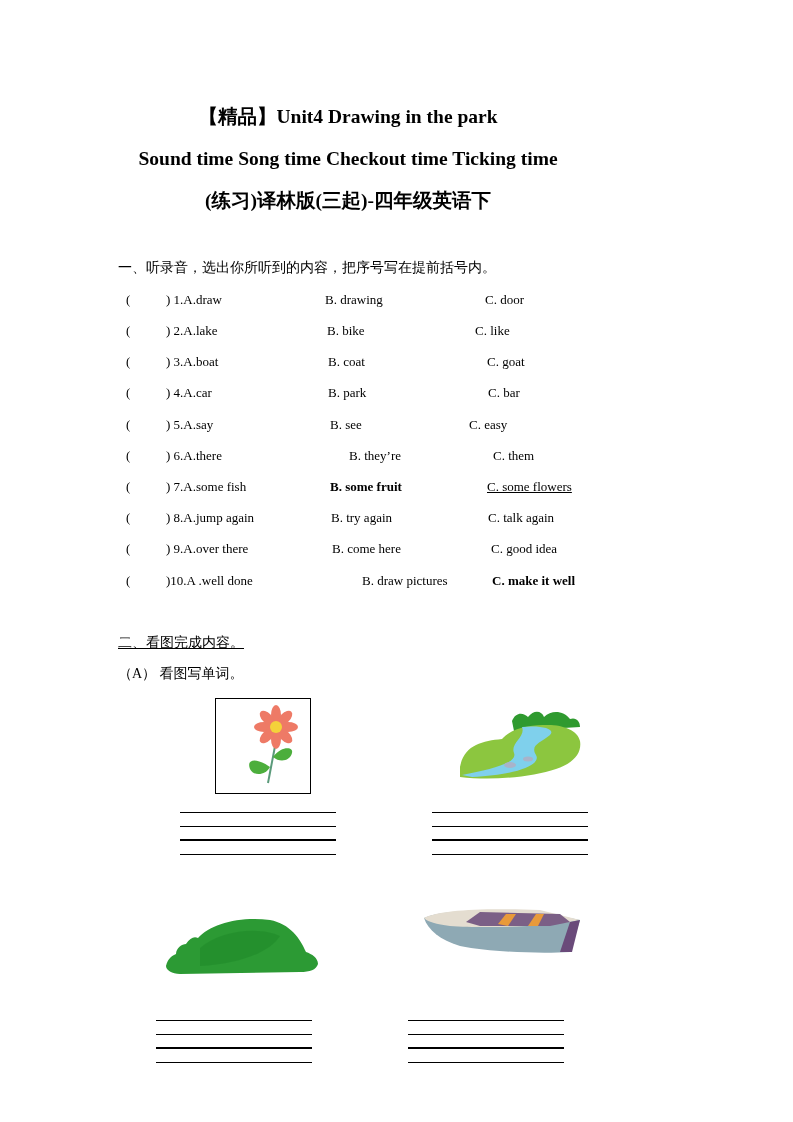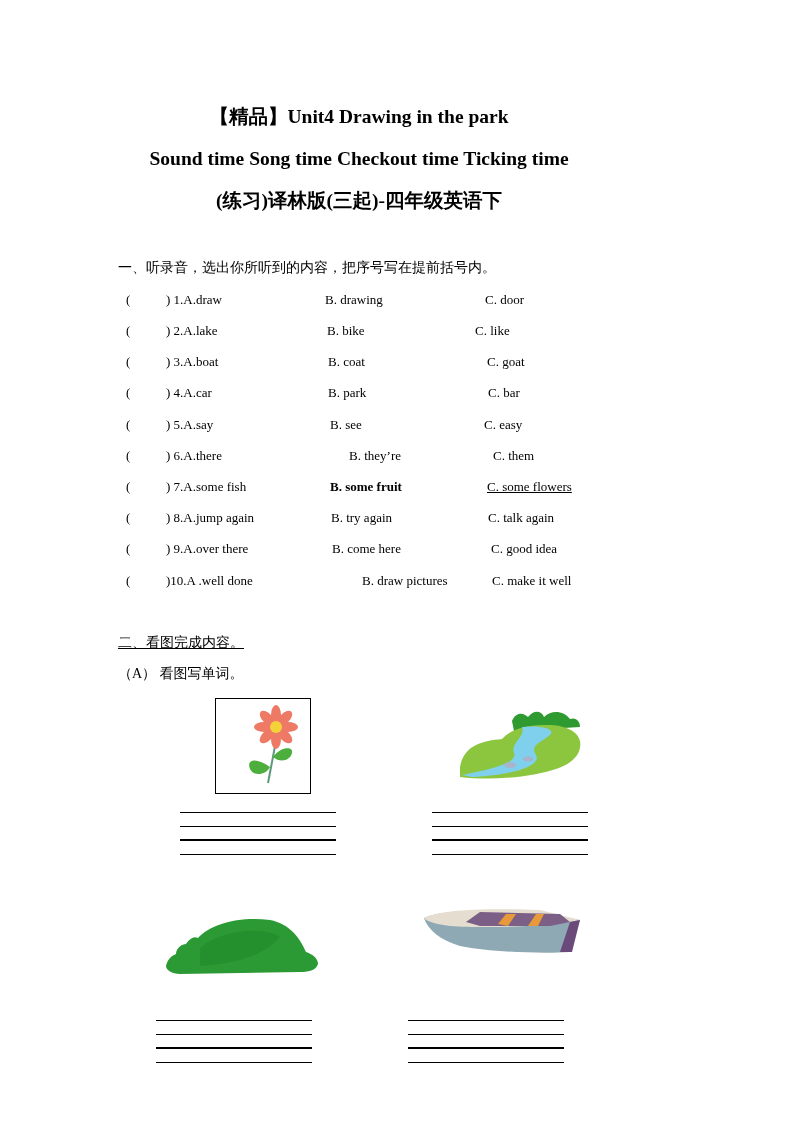--- a/index.html
+++ b/index.html
@@ -1,18 +1,18 @@
 <!DOCTYPE html>
 <html><head>
 <meta charset="utf-8">
 <style>
   html, body { margin: 0; padding: 0; background: #ffffff; }
   body { width: 793px; height: 1122px; position: relative; overflow: hidden;
          font-family: "Liberation Serif", "DejaVu Serif", serif; color: #000; }
-  .title { position: absolute; left: 11px; width: 696px; text-align: center;
+  .title { position: absolute; left: 0; width: 696px; text-align: center;
            font-weight: bold; font-size: 19.5px; line-height: 24px; }
   .t1 { top: 105px; }
   .t2 { top: 147px; }
   .t3 { top: 189px; }
   .sec { position: absolute; left: 118px; font-size: 14px; line-height: 16px; }
   .q-row { position: absolute; left: 126px; font-size: 13px; line-height: 16px; height: 16px; width: 480px; }
   .q-row span { position: absolute; top: 0; white-space: pre; }
   .paren-l { left: 0; }
   .qA { left: 34px; margin-left: 6px; }
   .lines { position: absolute; width: 156px; }
@@ -52,21 +52,21 @@
   <div class="q-row" style="top:385px;">
     <span class="paren-l">(</span>
     <span class="qA">) 4.A.car</span>
     <span style="left:202px;">B. park</span>
     <span style="left:362px;">C. bar</span>
   </div>
   <div class="q-row" style="top:417px;">
     <span class="paren-l">(</span>
     <span class="qA">) 5.A.say</span>
     <span style="left:204px;">B. see</span>
-    <span style="left:358px;">C. easy</span>
+    <span style="left:343px;">C. easy</span>
   </div>
   <div class="q-row" style="top:448px;">
     <span class="paren-l">(</span>
     <span class="qA">) 6.A.there</span>
     <span style="left:202px;margin-left:21px;">B. they’re</span>
     <span style="left:367px;">C. them</span>
   </div>
   <div class="q-row" style="top:479px;">
     <span class="paren-l">(</span>
     <span class="qA">) 7.A.some fish</span>
@@ -82,21 +82,21 @@
   <div class="q-row" style="top:541px;">
     <span class="paren-l">(</span>
     <span class="qA">) 9.A.over there</span>
     <span style="left:206px;">B. come here</span>
     <span style="left:365px;">C. good idea</span>
   </div>
   <div class="q-row" style="top:573px;">
     <span class="paren-l">(</span>
     <span class="qA">)10.A .well done</span>
     <span style="left:204px;margin-left:32px;">B. draw pictures</span>
-    <span style="left:366px;">C. make it well</span>
+    <span style="left:366px;font-weight:bold;">C. make it well</span>
   </div>
 
   <div class="sec" style="top:635px;text-decoration:underline;">二、看图完成内容。</div>
   <div class="sec" style="top:666px;">（A）  看图写单词。</div>
 
   <div class="pic framed" style="left:215px; top:698px; width:96px; height:96px;">
     <svg width="94" height="94" viewBox="0 0 94 94">
       <line x1="60" y1="42" x2="52" y2="84" stroke="#5a9a7a" stroke-width="2"></line>
       <path d="M54 68 C40 58 30 60 34 70 C38 78 50 76 54 68 Z" fill="#4cae3c"></path>
       <path d="M57 58 C66 46 78 48 76 54 C74 62 64 64 57 58 Z" fill="#4cae3c"></path>

